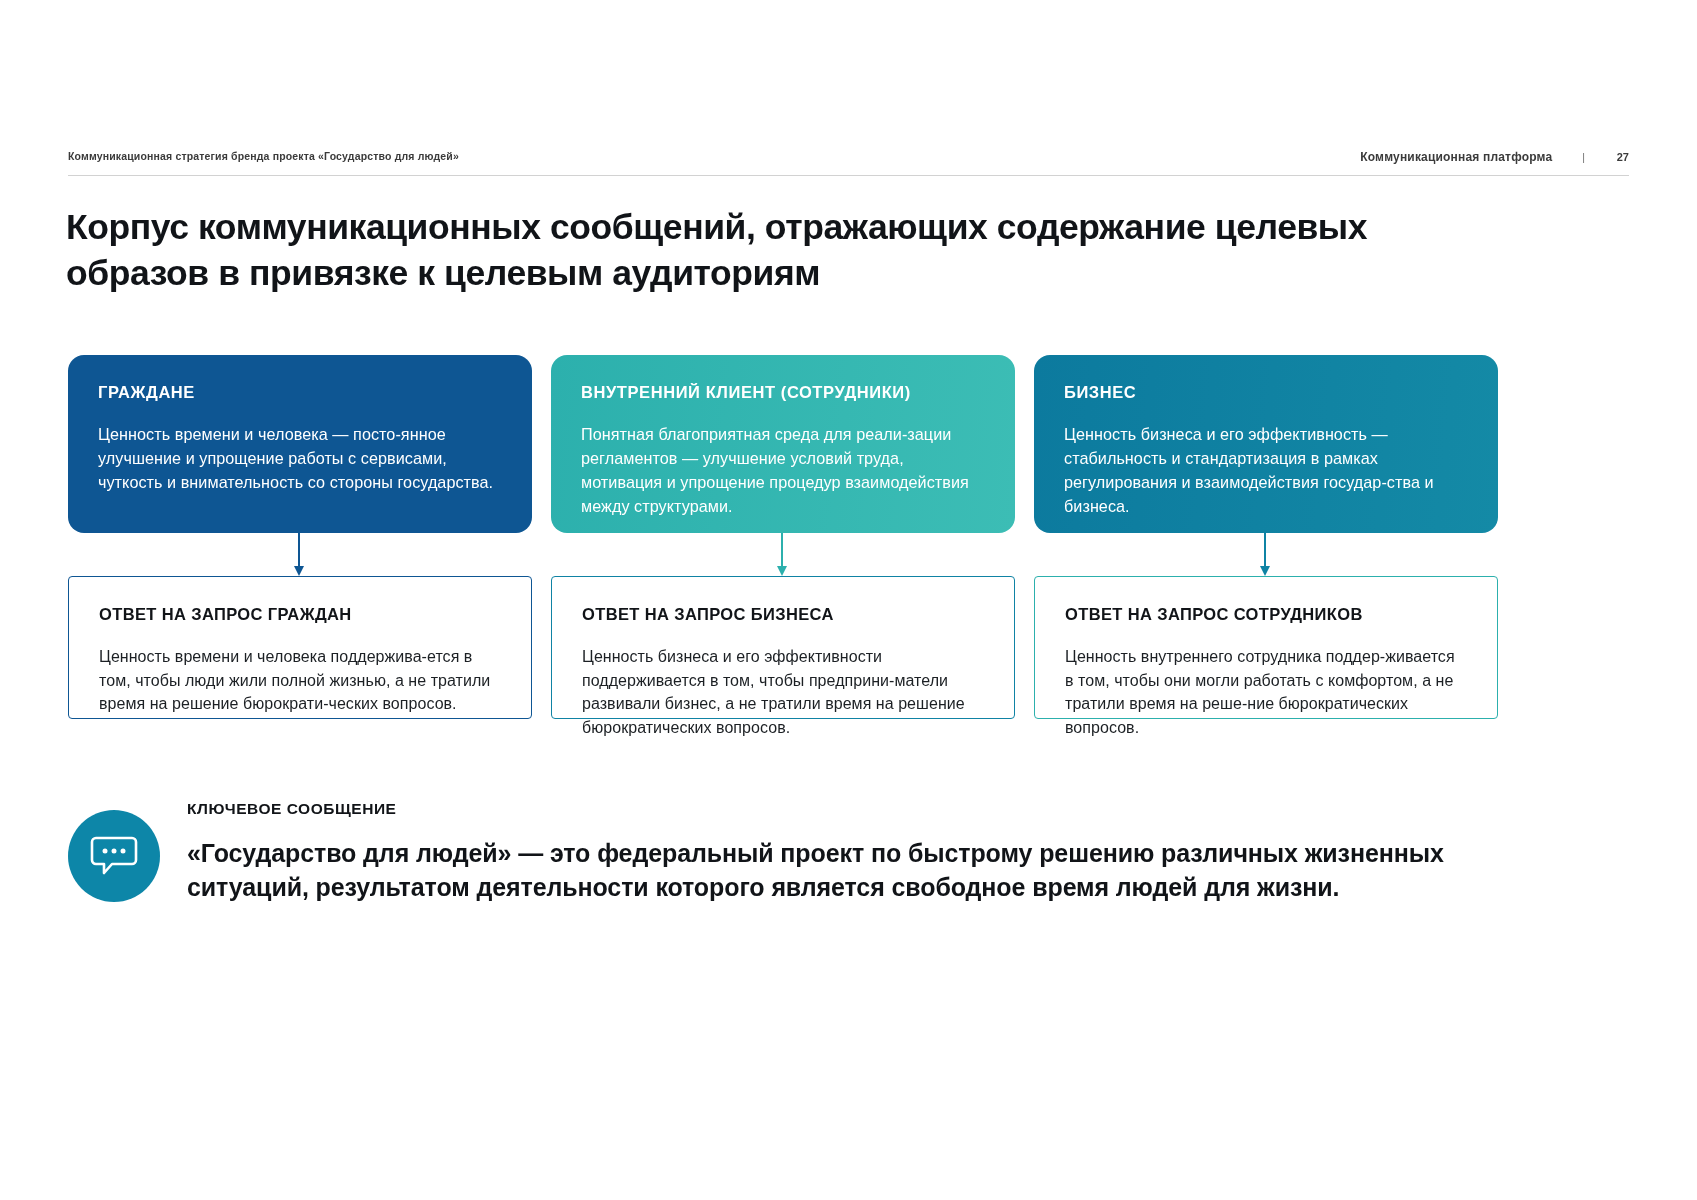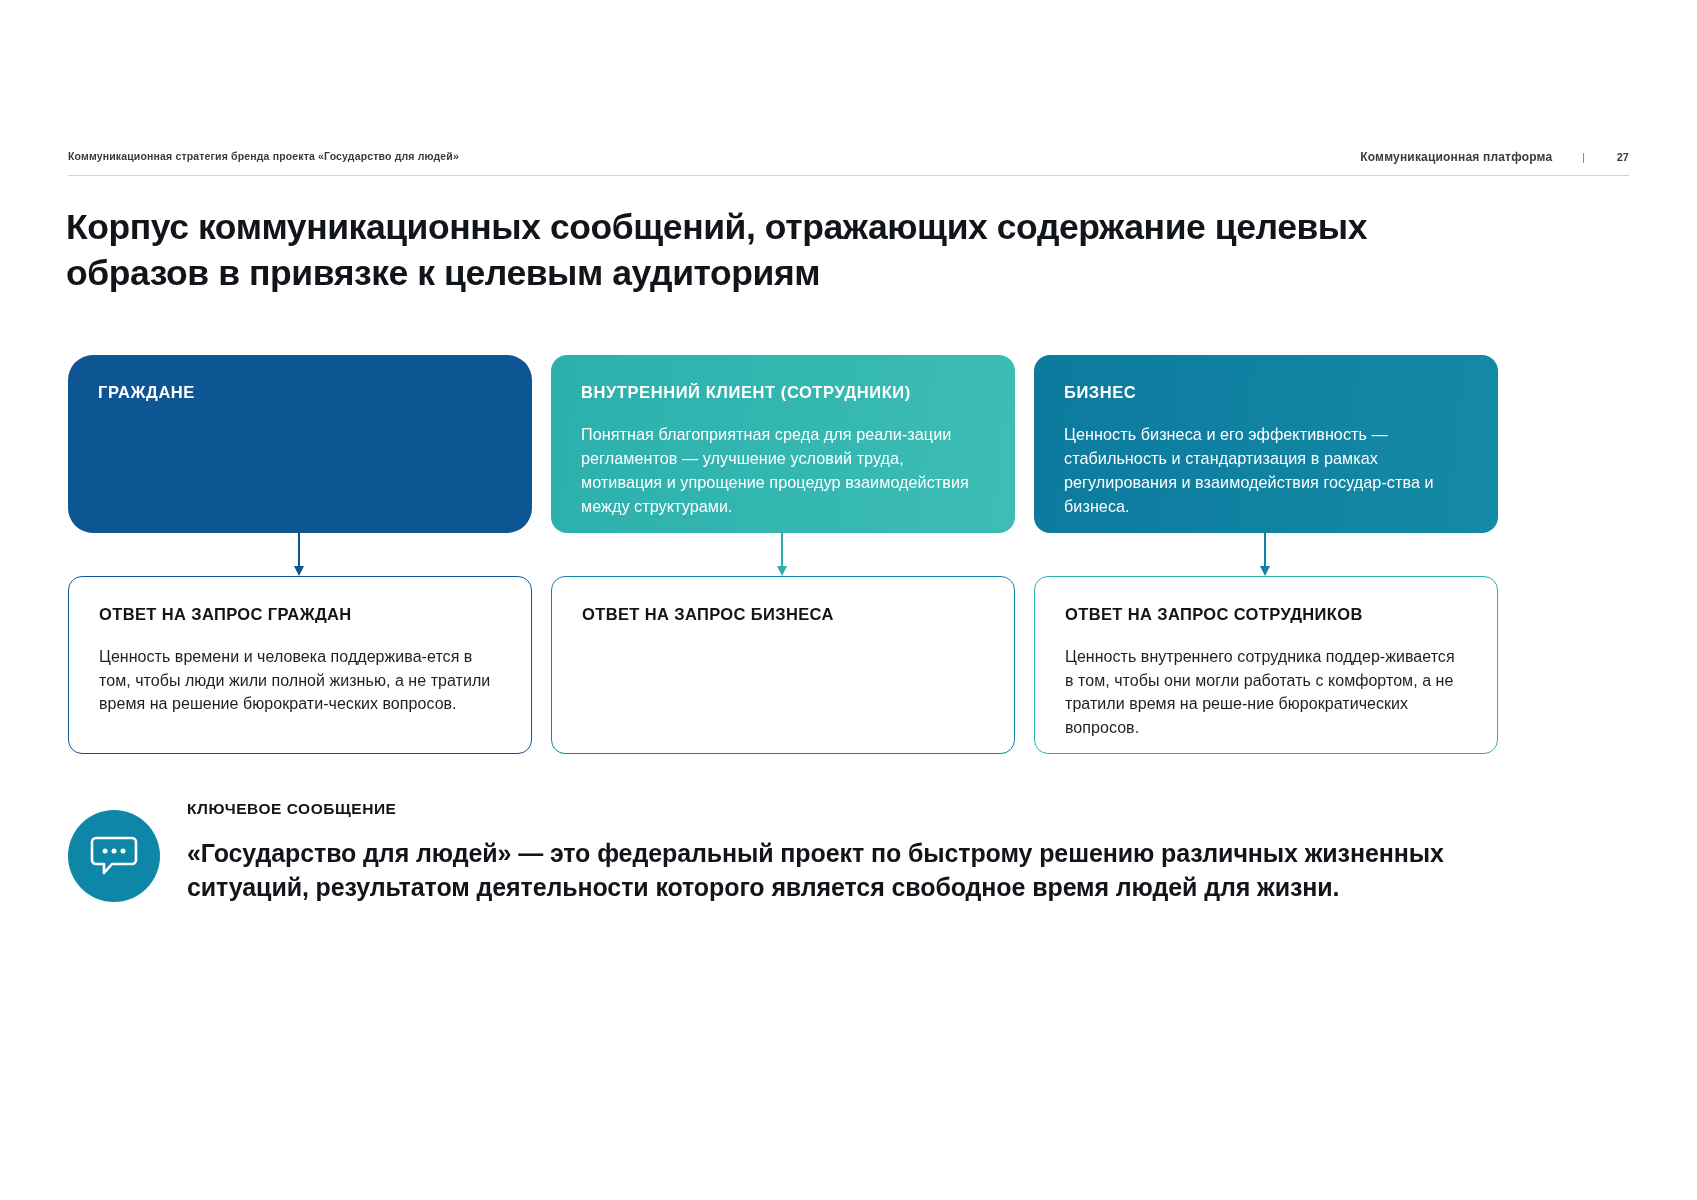--- a/index.html
+++ b/index.html
@@ -128,21 +128,21 @@
     white-space: nowrap;
   }
 
   .aud-card .aud-body {
     font-size: 16.2px;
     line-height: 1.47;
     font-weight: 400;
     letter-spacing: 0.003em;
   }
 
-  .aud-card.citizens  { background: #0e5693; border-radius: 25px; }
+  .aud-card.citizens  { background: #0e5693; }
   .aud-card.business  { background: linear-gradient(96deg, #0c7a9e 0%, #148aa6 100%); }
   .aud-card.internal  { background: linear-gradient(96deg, #2cb0ad 0%, #3cbdb5 100%); }
 
   
   .connector {
     position: absolute;
     top: 178px;
     left: 230px;
     width: 2px;
     height: 43px;
@@ -163,23 +163,23 @@
   }
   .connector.c1 { color: #0e5693; }
   .connector.c2 { color: #0f83a4; }
   .connector.c3 { color: #2cb0ad; }
   .connector .stem { background: currentColor; }
 
   
   .resp-row { margin-top: 43px; }
 
   .resp-card {
-    border-radius: 14px;
+    border-radius: 4px;
     padding: 28px 30px 28px 30px;
-    height: 178px;
+    height: 143px;
     background: #ffffff;
     color: #111418;
   }
 
   .resp-card.citizens { border: 1.6px solid #0e5693; }
   .resp-card.business { border: 1.6px solid #0f83a4; }
   .resp-card.internal { border: 1.6px solid #2cb0ad; }
 
   .resp-card .resp-title {
     font-size: 16.5px;
@@ -260,20 +260,21 @@
 
   <h1 class="page-title">Корпус коммуникационных сообщений, отражающих содержание целевых образов в привязке к целевым аудиториям</h1>
 
   <div class="grid">
 
     <div class="row">
 
       <div class="col">
         <div class="aud-card citizens">
           <div class="aud-title">ГРАЖДАНЕ</div>
+          <div class="aud-body">Ценность времени и человека — посто-янное улучшение и упрощение работы с сервисами, чуткость и внимательность со стороны государства.</div>
         </div>
         <div class="connector c1">
           <div class="stem"></div>
           <div class="head"></div>
         </div>
       </div>
 
       <div class="col">
         <div class="aud-card internal">
           <div class="aud-title">ВНУТРЕННИЙ КЛИЕНТ (СОТРУДНИКИ)</div>
@@ -303,20 +304,21 @@
       <div class="col">
         <div class="resp-card citizens">
           <div class="resp-title">ОТВЕТ НА ЗАПРОС ГРАЖДАН</div>
           <div class="resp-body">Ценность времени и человека поддержива-ется в том, чтобы люди жили полной жизнью, а не тратили время на решение бюрократи-ческих вопросов.</div>
         </div>
       </div>
 
       <div class="col">
         <div class="resp-card business">
           <div class="resp-title">ОТВЕТ НА ЗАПРОС БИЗНЕСА</div>
+          <div class="resp-body">Ценность бизнеса и его эффективности поддерживается в том, чтобы предприни-матели развивали бизнес, а не тратили время на решение бюрократических вопросов.</div>
         </div>
       </div>
 
       <div class="col">
         <div class="resp-card internal">
           <div class="resp-title">ОТВЕТ НА ЗАПРОС СОТРУДНИКОВ</div>
           <div class="resp-body">Ценность внутреннего сотрудника поддер-живается в том, чтобы они могли работать с комфортом, а не тратили время на реше-ние бюрократических вопросов.</div>
         </div>
       </div>
 

